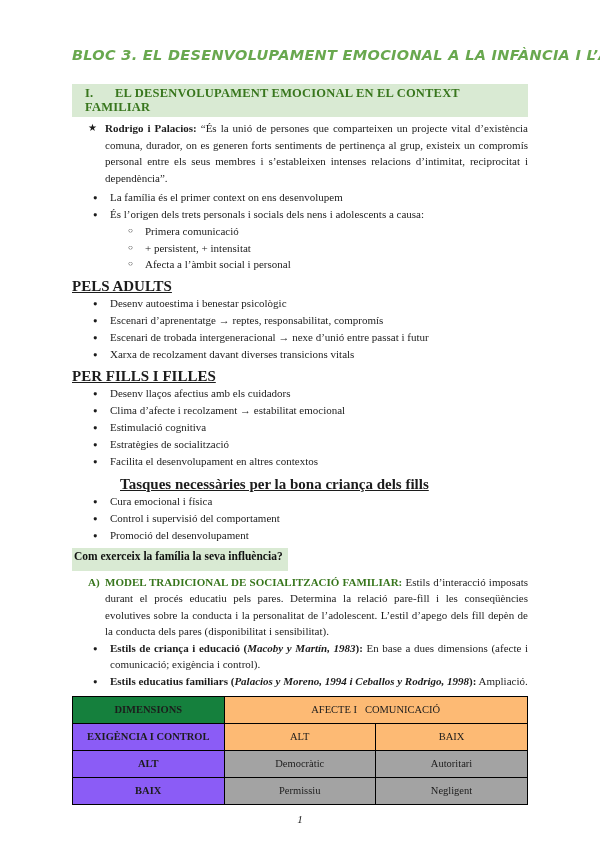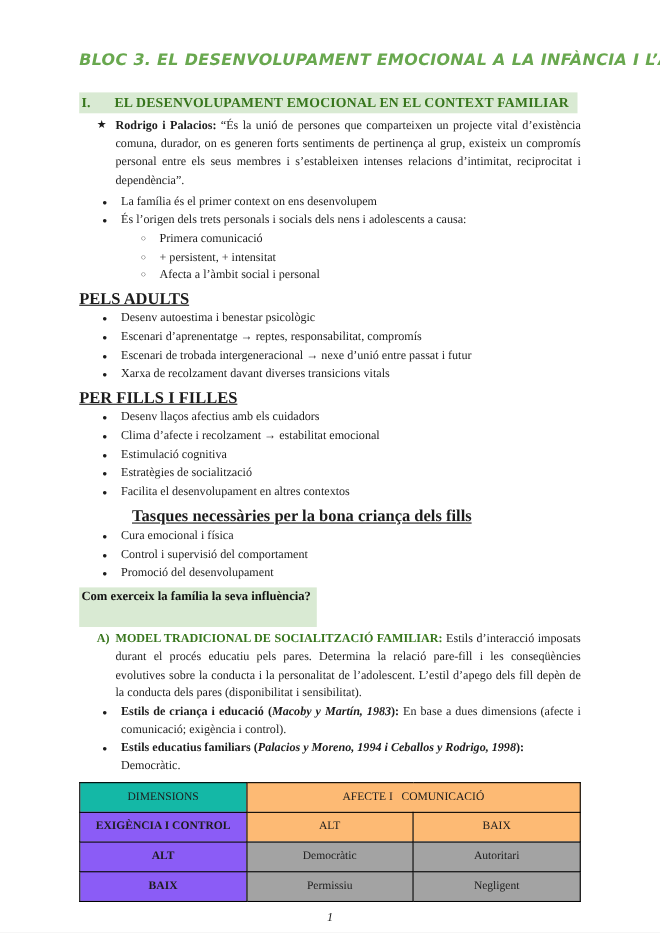--- a/index.html
+++ b/index.html
@@ -9,21 +9,21 @@
     padding:46px 72px 0 72px; position:relative; overflow:hidden;
     font-family:"Liberation Serif", serif; font-size:11px; color:#1c1c1c;
   }
   .doc-title {
     font-family:"DejaVu Sans", sans-serif; font-style:italic; font-weight:bold;
     font-size:14.5px; line-height:19px; color:#69a84f; text-align:center;
     letter-spacing:0.3px; white-space:nowrap;
   }
   .sec-heading {
     margin-top:19px; background:#d9ead3; width:fit-content;
-    padding:2px 8px 3px 2px; color:#38761d; font-weight:bold; font-size:12.5px;
+    padding:2px 8px 3px 13px; color:#38761d; font-weight:bold; font-size:12.5px;
     line-height:14px; letter-spacing:0.2px;
   }
   .sec-num { display:inline-block; width:30px; }
   .flex-row { display:flex; align-items:flex-start; }
   .marker { flex:0 0 17px; font-size:7.5px; line-height:16.5px; color:#1c1c1c; }
   .marker.star { font-size:10px; }
   .marker.circle { font-size:8px; }
   .content { flex:1; text-align:justify; line-height:16.5px; }
   .star-para { margin-top:3px; padding-left:16px; }
   .list { margin-top:3px; }
@@ -31,37 +31,37 @@
   .li1 .marker { line-height:17px; }
   .li1 .content { text-align:left; line-height:17px; }
   .li2 { padding-left:56px; line-height:16.5px; }
   .li2 .content { text-align:left; }
   .uheading {
     font-weight:bold; text-decoration:underline; font-size:15px;
     line-height:17px; margin-top:5px;
   }
   .gap6 { margin-top:6px;margin-left:48px; }
   .q-heading {
-    margin-top:4px; background:#d9ead3; width:fit-content; padding:1px 5px 20px 2px;
+    margin-top:4px; background:#d9ead3; width:fit-content; padding:1px 5px 7px 2px;
     font-weight:bold; font-size:11.5px; line-height:15px; color:#111;
   }
   .a-item { margin-top:3px; padding-left:16px; }
   .a-label { font-weight:bold; color:#38761d; }
   .lead-green { font-weight:bold; color:#38761d; }
   .lead-bold { font-weight:bold; }
   .cite { font-weight:bold; font-style:italic; }
   .notes-table {
     width:100%; border-collapse:collapse; margin-top:6px;
     font-size:10.5px;
   }
   .notes-table td {
     border:1.6px solid #000; height:27px; text-align:center; vertical-align:middle;
     padding:1px 4px;
   }
-  .cell-green-dark { background:#14b8a6; font-weight:normal; }
+  .cell-green-dark { background:#15803d; font-weight:bold; }
   .cell-green-light { background:#8b5cf6; font-weight:bold; }
   .cell-purple { background:#fdba74; font-weight:normal; white-space:pre-wrap; }
   .cell-plain { background:#a3a3a3;margin-left:32px; }
   .page-number {
     margin-top:8px; text-align:center; font-style:italic; font-size:11px;
   }
 </style>
 </head>
 <body>
 
@@ -169,21 +169,21 @@
     <span class="content"><span class="lead-green">MODEL TRADICIONAL DE SOCIALITZACIÓ FAMILIAR:</span><span> Estils d’interacció imposats durant el procés educatiu pels pares. Determina la relació pare-fill i les conseqüències evolutives sobre la conducta i la personalitat de l’adolescent. L’estil d’apego dels fill depèn de la conducta dels pares (disponibilitat i sensibilitat).</span></span>
   </div>
 
   <div class="flex-row li1" style="line-height:16.5px;">
     <span class="marker">●</span>
     <span class="content" style="text-align:justify; line-height:16.5px;"><span class="lead-bold">Estils de criança i educació (</span><span class="cite">Macoby y Martín, 1983</span><span class="lead-bold">):</span><span> En base a dues dimensions (afecte i comunicació; exigència i control).</span></span>
   </div>
 
   <div class="flex-row li1" style="line-height:16.5px;">
     <span class="marker">●</span>
-    <span class="content" style="text-align:left; line-height:16.5px;"><span class="lead-bold">Estils educatius familiars (</span><span class="cite">Palacios y Moreno, 1994 i Ceballos y Rodrigo, 1998</span><span class="lead-bold">):</span><span> Democràtic.</span></span>
+    <span class="content" style="text-align:left; line-height:16.5px;"><span class="lead-bold">Estils educatius familiars (</span><span class="cite">Palacios y Moreno, 1994 i Ceballos y Rodrigo, 1998</span><span class="lead-bold">):</span><span> Ampliació.</span></span>
   </div>
 
   <table class="notes-table">
     <tbody>
       <tr>
         <td class="cell-green-dark" style="width:33.3%;">DIMENSIONS</td>
         <td class="cell-purple" colspan="2">AFECTE I   COMUNICACIÓ</td>
       </tr>
       <tr>
         <td class="cell-green-light">EXIGÈNCIA I CONTROL</td>

